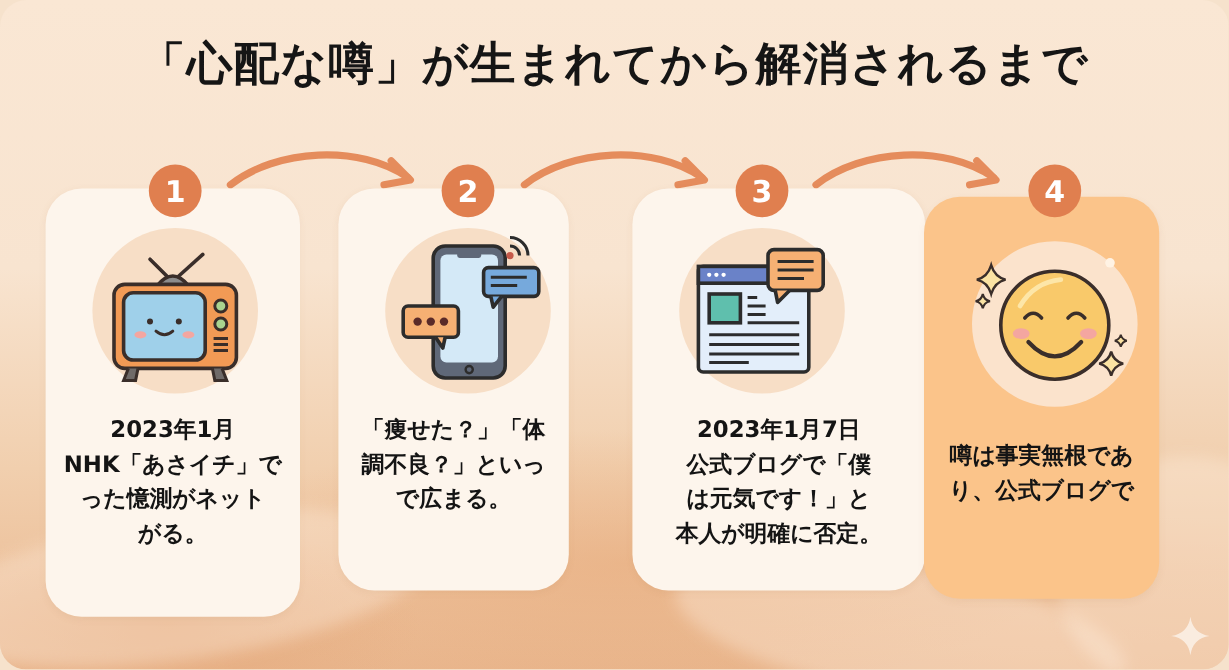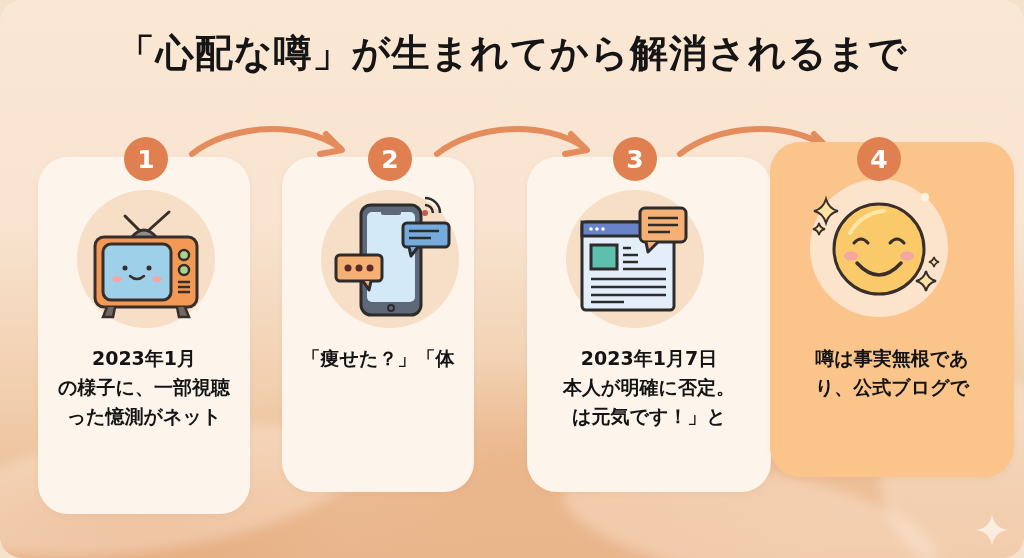--- a/index.html
+++ b/index.html
@@ -96,22 +96,23 @@
         <circle cx="72" cy="78" r="2.5" fill="#3a2e2a"></circle>
         <path d="M53 86 Q 60 92 67 86" fill="none" stroke="#3a2e2a" stroke-width="2.5" stroke-linecap="round"></path>
         <ellipse cx="40" cy="89" rx="5" ry="3" fill="#f4a6a0"></ellipse>
         <ellipse cx="80" cy="89" rx="5" ry="3" fill="#f4a6a0"></ellipse>
         <path d="M30 117 L26 127 L36 127 L38 117" fill="#6f6a68" stroke="#3a2e2a" stroke-width="2.5"></path>
         <path d="M100 117 L102 127 L112 127 L108 117" fill="#6f6a68" stroke="#3a2e2a" stroke-width="2.5"></path>
       </svg>
     </div>
     <div class="desc" style="top:187px;">
       <span>2023年1月</span>
-      <span>の様子に、一部視聴</span>
+      <span>NHK「あさイチ」で</span>
       <span>った憶測がネット</span>
+      <span>がる。</span>
     </div>
   </div>
   <div class="badge" style="left:124px;top:137px;">1</div>
 
   <div class="card" style="left:282px;top:157px;width:192px;height:335px;">
     <div class="icon-circle" style="left:39px;top:33px;">
       <svg width="138" height="138" viewBox="0 0 138 138">
         <rect x="40" y="15" width="60" height="110" rx="10" fill="#5f6878" stroke="#2c2c2c" stroke-width="3"></rect>
         <rect x="46" y="22" width="48" height="90" rx="5" fill="#d4e9f7"></rect>
         <rect x="60" y="20" width="20" height="5" rx="2" fill="#5f6878"></rect>
@@ -125,20 +126,22 @@
         <line x1="88" y1="48" x2="110" y2="48" stroke="#2c2c2c" stroke-width="2.5"></line>
         <rect x="15" y="65" width="46" height="26" rx="4" fill="#f6b073" stroke="#2c2c2c" stroke-width="3"></rect>
         <path d="M42 91 L48 100 L50 91" fill="#f6b073" stroke="#2c2c2c" stroke-width="3" stroke-linejoin="round"></path>
         <circle cx="27" cy="78" r="3.5" fill="#5a2a28"></circle>
         <circle cx="38" cy="78" r="3.5" fill="#5a2a28"></circle>
         <circle cx="49" cy="78" r="3.5" fill="#5a2a28"></circle>
       </svg>
     </div>
     <div class="desc" style="top:187px;">
       <span>「痩せた？」「体</span>
+      <span>調不良？」といっ</span>
+      <span>で広まる。</span>
     </div>
   </div>
   <div class="badge" style="left:368px;top:137px;">2</div>
 
   <div class="card" style="left:527px;top:157px;width:244px;height:335px;">
     <div class="icon-circle" style="left:39px;top:33px;">
       <svg width="138" height="138" viewBox="0 0 138 138">
         <rect x="16" y="32" width="92" height="88" rx="4" fill="#e3eefa" stroke="#2c2c2c" stroke-width="3"></rect>
         <rect x="16" y="32" width="92" height="14" fill="#6a82c8" stroke="#2c2c2c" stroke-width="3"></rect>
         <circle cx="25" cy="39" r="1.8" fill="#fff"></circle>
@@ -155,27 +158,28 @@
         <line x1="25" y1="112" x2="58" y2="112" stroke="#2c2c2c" stroke-width="2.5"></line>
         <rect x="74" y="18" width="46" height="34" rx="5" fill="#f6b073" stroke="#2c2c2c" stroke-width="3"></rect>
         <path d="M80 52 L82 62 L92 52" fill="#f6b073" stroke="#2c2c2c" stroke-width="3" stroke-linejoin="round"></path>
         <line x1="82" y1="28" x2="112" y2="28" stroke="#2c2c2c" stroke-width="2.5"></line>
         <line x1="82" y1="35" x2="112" y2="35" stroke="#2c2c2c" stroke-width="2.5"></line>
         <line x1="82" y1="42" x2="104" y2="42" stroke="#2c2c2c" stroke-width="2.5"></line>
       </svg>
     </div>
     <div class="desc" style="top:187px;">
       <span>2023年1月7日</span>
+      <span>公式ブログで「僕</span>
+      <span>は元気です！」と</span>
       <span>本人が明確に否定。</span>
-      <span>は元気です！」と</span>
     </div>
   </div>
   <div class="badge" style="left:613px;top:137px;">3</div>
 
-  <div class="card final" style="left:770px;top:142px;width:244px;height:335px;">
+  <div class="card final" style="left:770px;top:164px;width:196px;height:335px;">
     <div class="icon-circle" style="left:40px;top:37px;">
       <svg width="138" height="138" viewBox="0 0 138 138">
         <circle cx="69" cy="70" r="45" fill="#f9c96a" stroke="#3a2e2a" stroke-width="3"></circle>
         <path d="M40 54 Q 52 34 74 32" fill="none" stroke="#fde6a8" stroke-width="4" stroke-linecap="round"></path>
         <path d="M44 64 Q 51 56 58 64" fill="none" stroke="#3a2e2a" stroke-width="3" stroke-linecap="round"></path>
         <path d="M80 64 Q 87 56 94 64" fill="none" stroke="#3a2e2a" stroke-width="3" stroke-linecap="round"></path>
         <ellipse cx="41" cy="77" rx="7" ry="4.5" fill="#f4a6a0"></ellipse>
         <ellipse cx="97" cy="77" rx="7" ry="4.5" fill="#f4a6a0"></ellipse>
         <path d="M47 84 Q 69 108 91 84" fill="none" stroke="#3a2e2a" stroke-width="3.5" stroke-linecap="round"></path>
         <path d="M16 20 Q 19 30 28 32 Q 19 34 16 44 Q 13 34 4 32 Q 13 30 16 20 Z" fill="#fbe3a3" stroke="#3a2e2a" stroke-width="2"></path>

